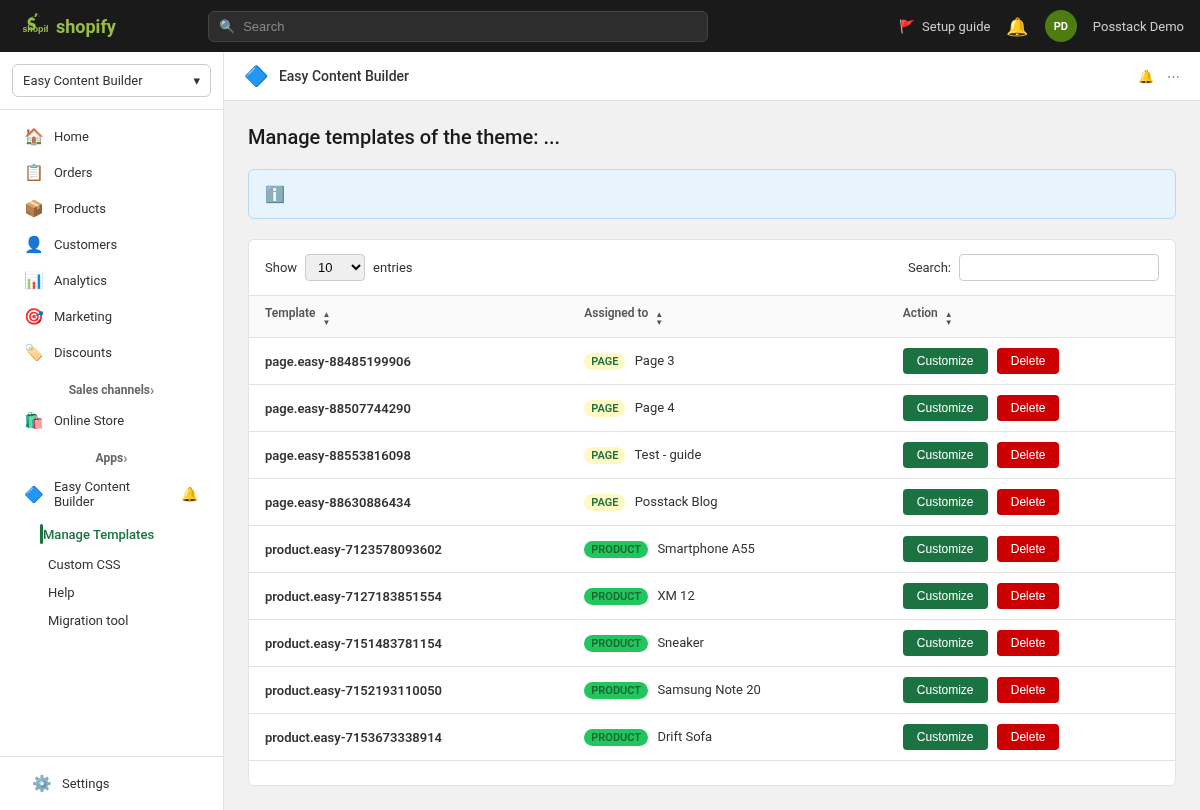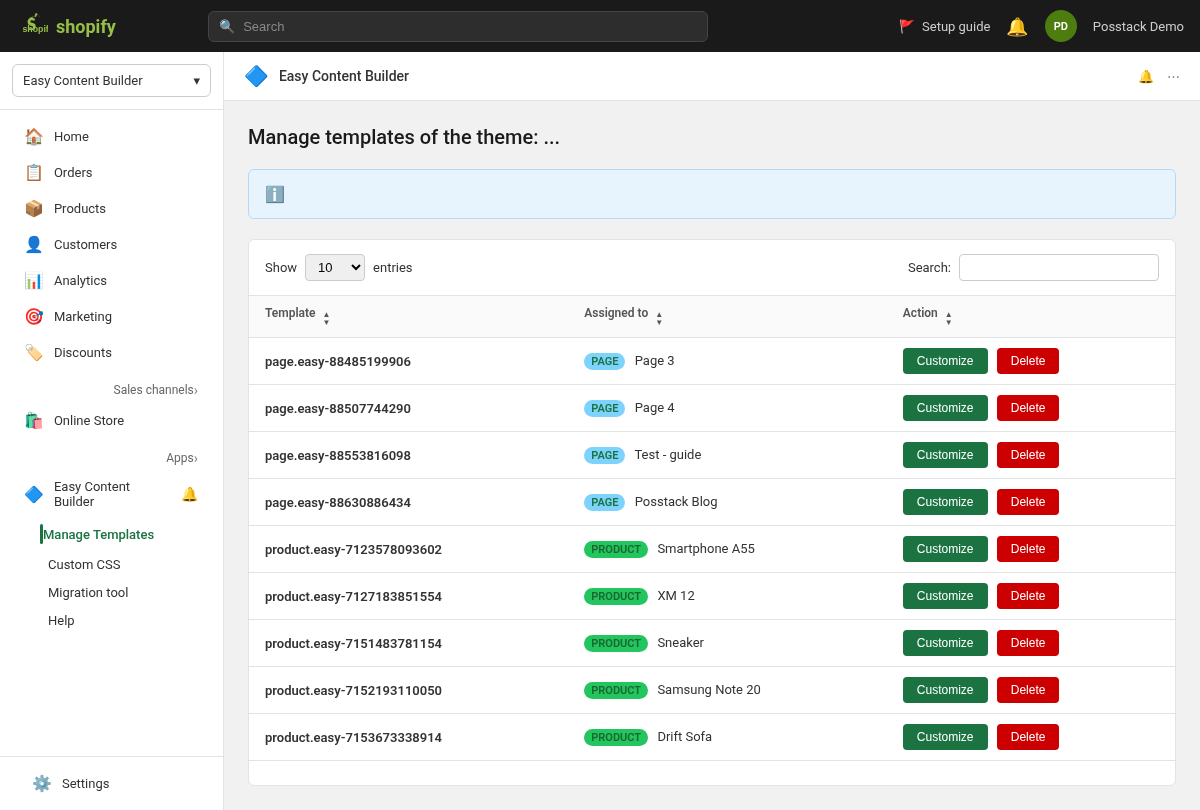--- a/index.html
+++ b/index.html
@@ -45,22 +45,22 @@
       padding: 8px 10px; border: 1px solid #ccc; border-radius: 6px; cursor: pointer;
       font-size: 13px; background: #fff;
     }
     .sidebar-nav { padding: 8px 0; flex: 1; }
     .nav-item {
       display: flex; align-items: center; gap: 10px; padding: 8px 16px;
       cursor: pointer; color: #333; font-size: 13px; border-radius: 4px; margin: 1px 8px;
     }
     .nav-item-icon { font-size: 16px; color: #666; }
     .nav-section-header {
-      display: flex; align-items: center; justify-content: flex-end;
-      padding: 8px 25px 4px; font-size: 12px; color: #666; font-weight: 400; margin-top: 4px;
+      display: flex; align-items: center; justify-content: center;
+      padding: 8px 25px 4px; font-size: 12px; color: #666; font-weight: 700; margin-top: 4px;
     }
     .expand-icon { font-size: 14px; color: #888; }
 
     
     .sub-nav { padding: 0; }
     .sub-nav-item {
       display: flex; align-items: center; gap: 0; padding: 6px 16px 6px 40px;
       cursor: pointer; color: #333; font-size: 13px; border-radius: 4px; margin: 1px 8px;
     }
     .sub-nav-item.active { color: #1a7340; font-weight: 500; }
@@ -112,21 +112,21 @@
     }
     .data-table th .sort-icons { display: inline-flex; flex-direction: column; margin-left: 4px; font-size: 8px; line-height: 1; }
     .data-table td { padding: 10px 16px; border-bottom: 1px solid #e1e3e5; font-size: 13px; }
     .data-table tr:last-child td { border-bottom: none; }
 
     .template-name { font-weight: 600; font-size: 13px; }
     .badge {
       display: inline-block; padding: 2px 7px; border-radius: 10px; font-size: 11px; font-weight: 600;
       margin-right: 6px;
     }
-    .badge-page { background: #7dd3fc; color: #1a7340; }
+    .badge-page { background: #fef9c3; color: #1a7340; }
     .badge-product { background: #22c55e; color: #1a6630; }
 
     .btn-customize {
       background: #1a7340; color: #fff; border: none; padding: 6px 14px;
       border-radius: 4px; cursor: pointer; font-size: 12px; font-weight: 500; margin-right: 6px;
     }
     .btn-delete {
       background: #cc0000; color: #fff; border: none; padding: 6px 14px;
       border-radius: 4px; cursor: pointer; font-size: 12px; font-weight: 500;
     }
@@ -229,24 +229,24 @@
 
       <div class="sub-nav">
         <div class="sub-nav-item active">
           <div class="active-bar"></div>
           <span>Manage Templates</span>
         </div>
         <div class="sub-nav-item">
           <span>Custom CSS</span>
         </div>
         <div class="sub-nav-item">
+          <span>Help</span>
+        </div>
+        <div class="sub-nav-item">
           <span>Migration tool</span>
-        </div>
-        <div class="sub-nav-item">
-          <span>Help</span>
         </div>
       </div>
     </div>
 
     <div class="sidebar-bottom">
       <div class="nav-item">
         <span class="nav-item-icon">⚙️</span>
         <span>Settings</span>
       </div>
     </div>

